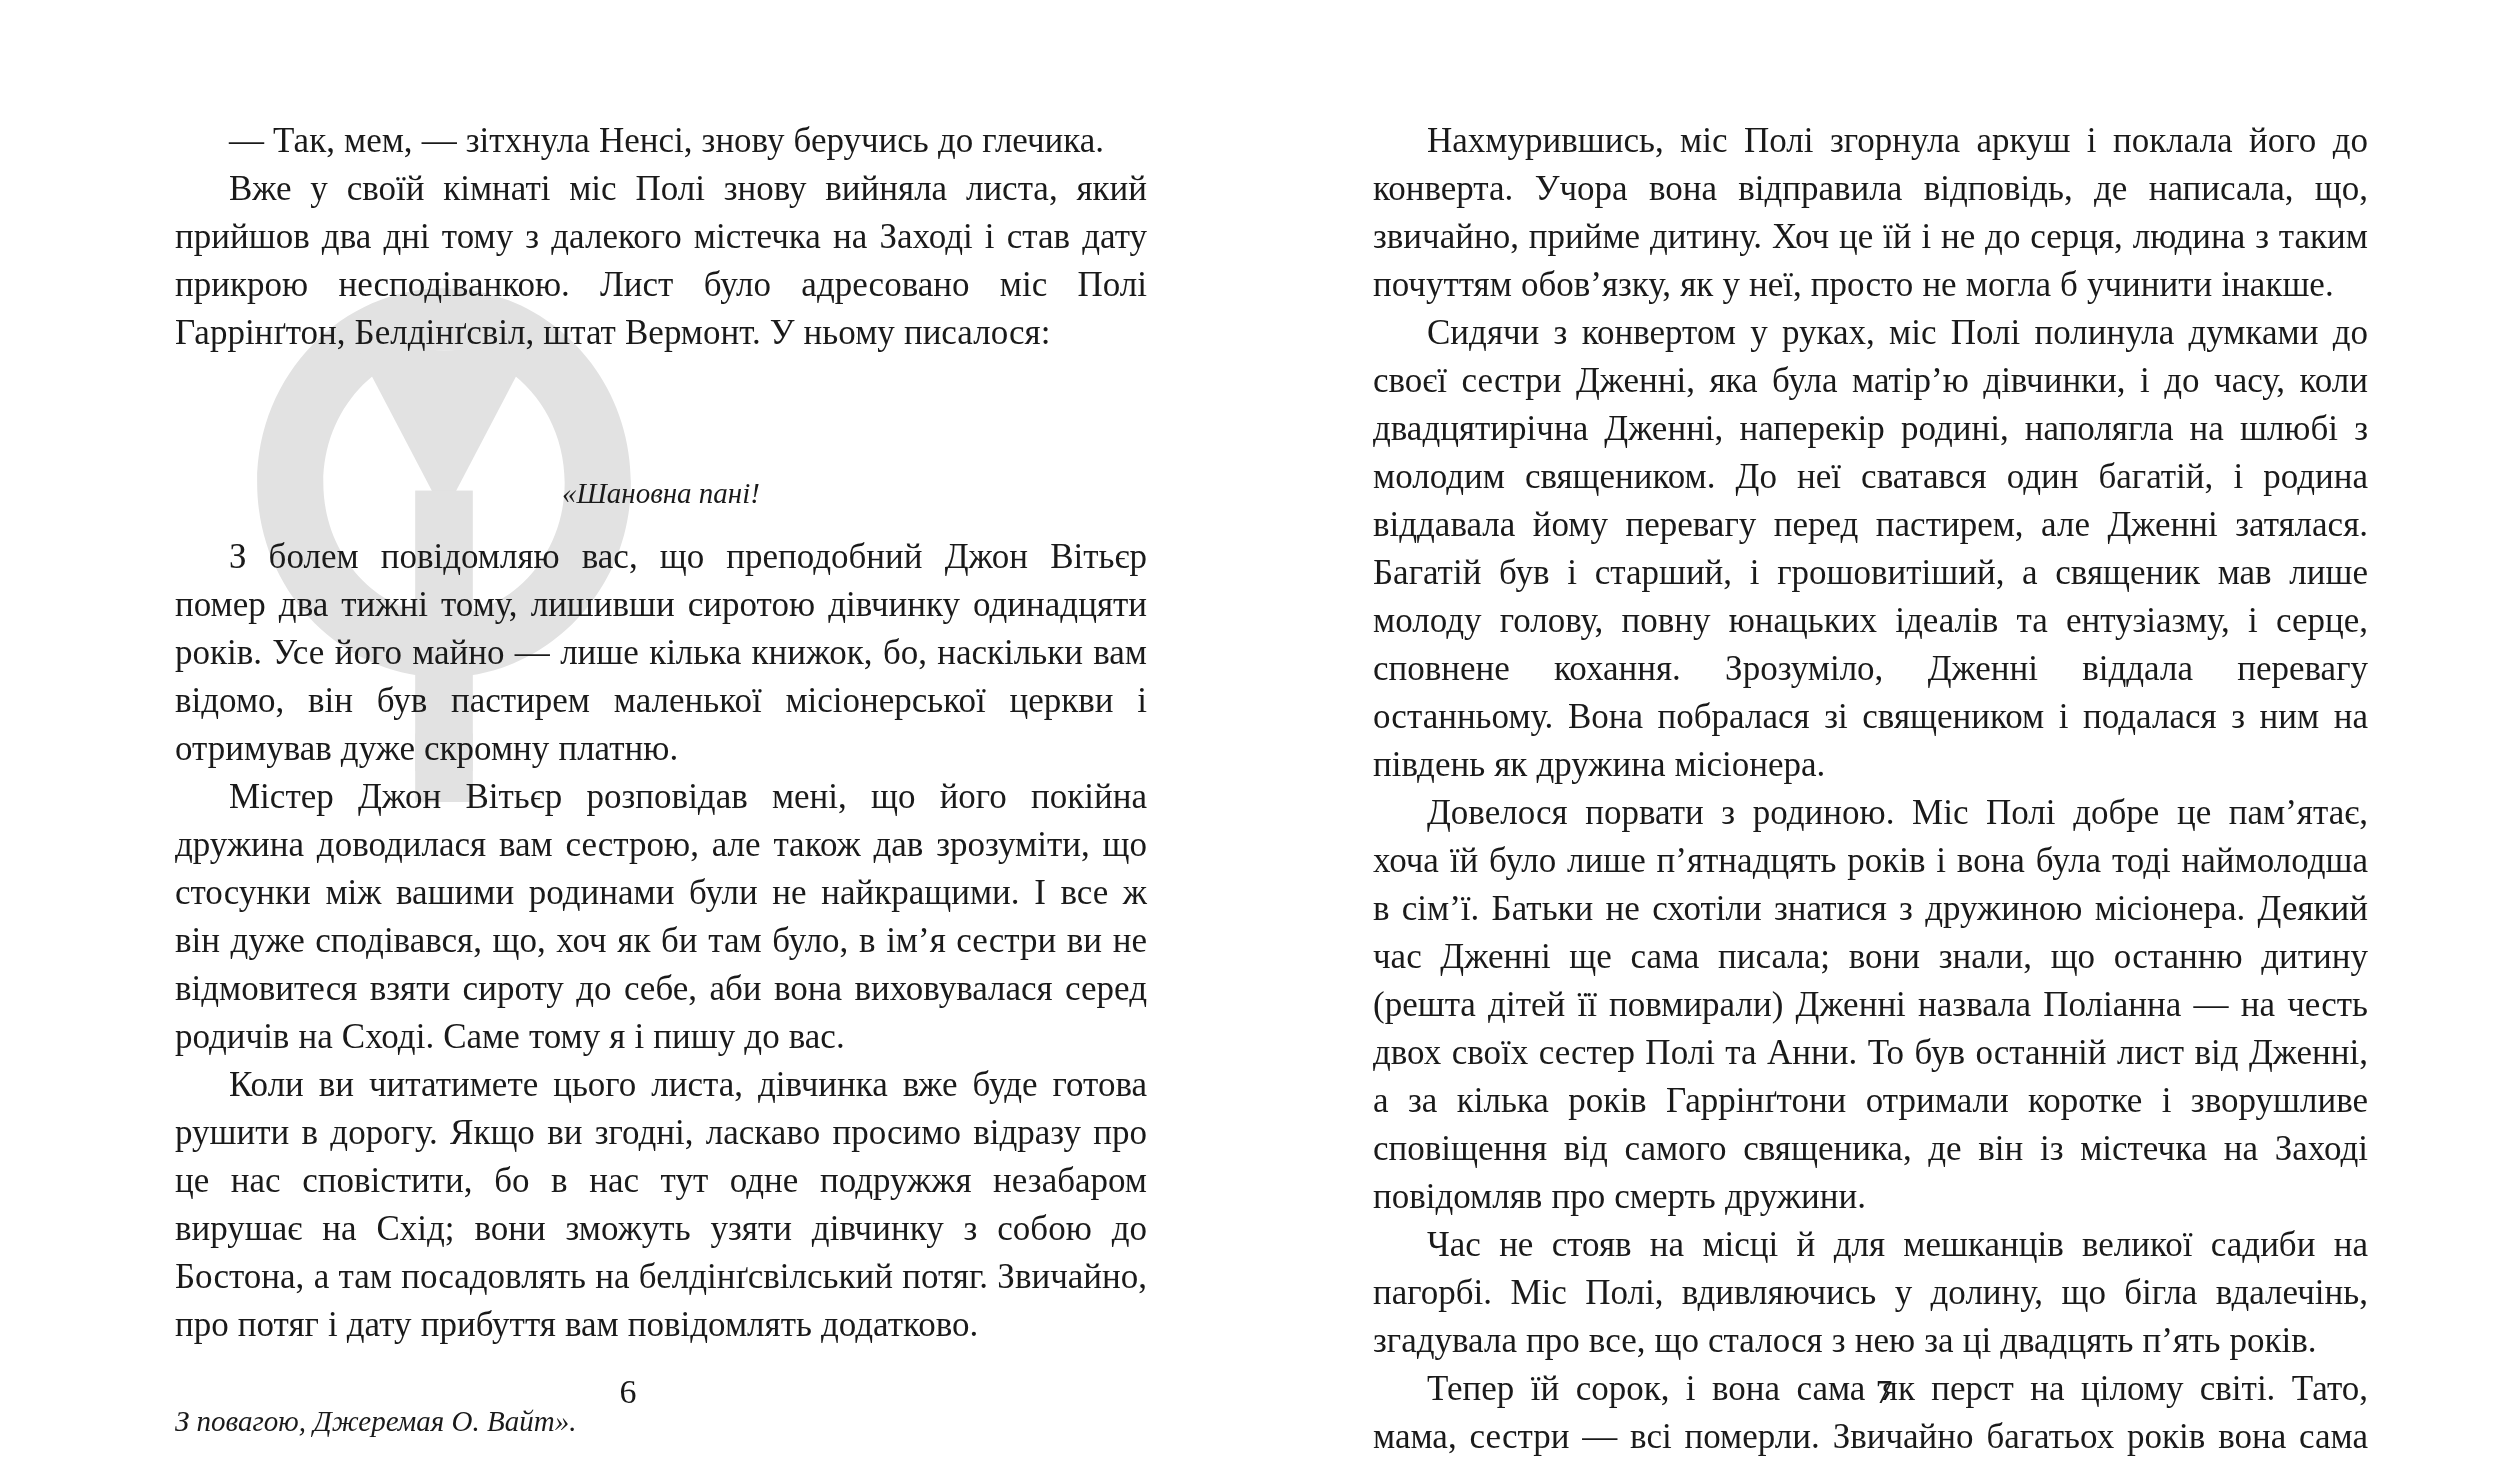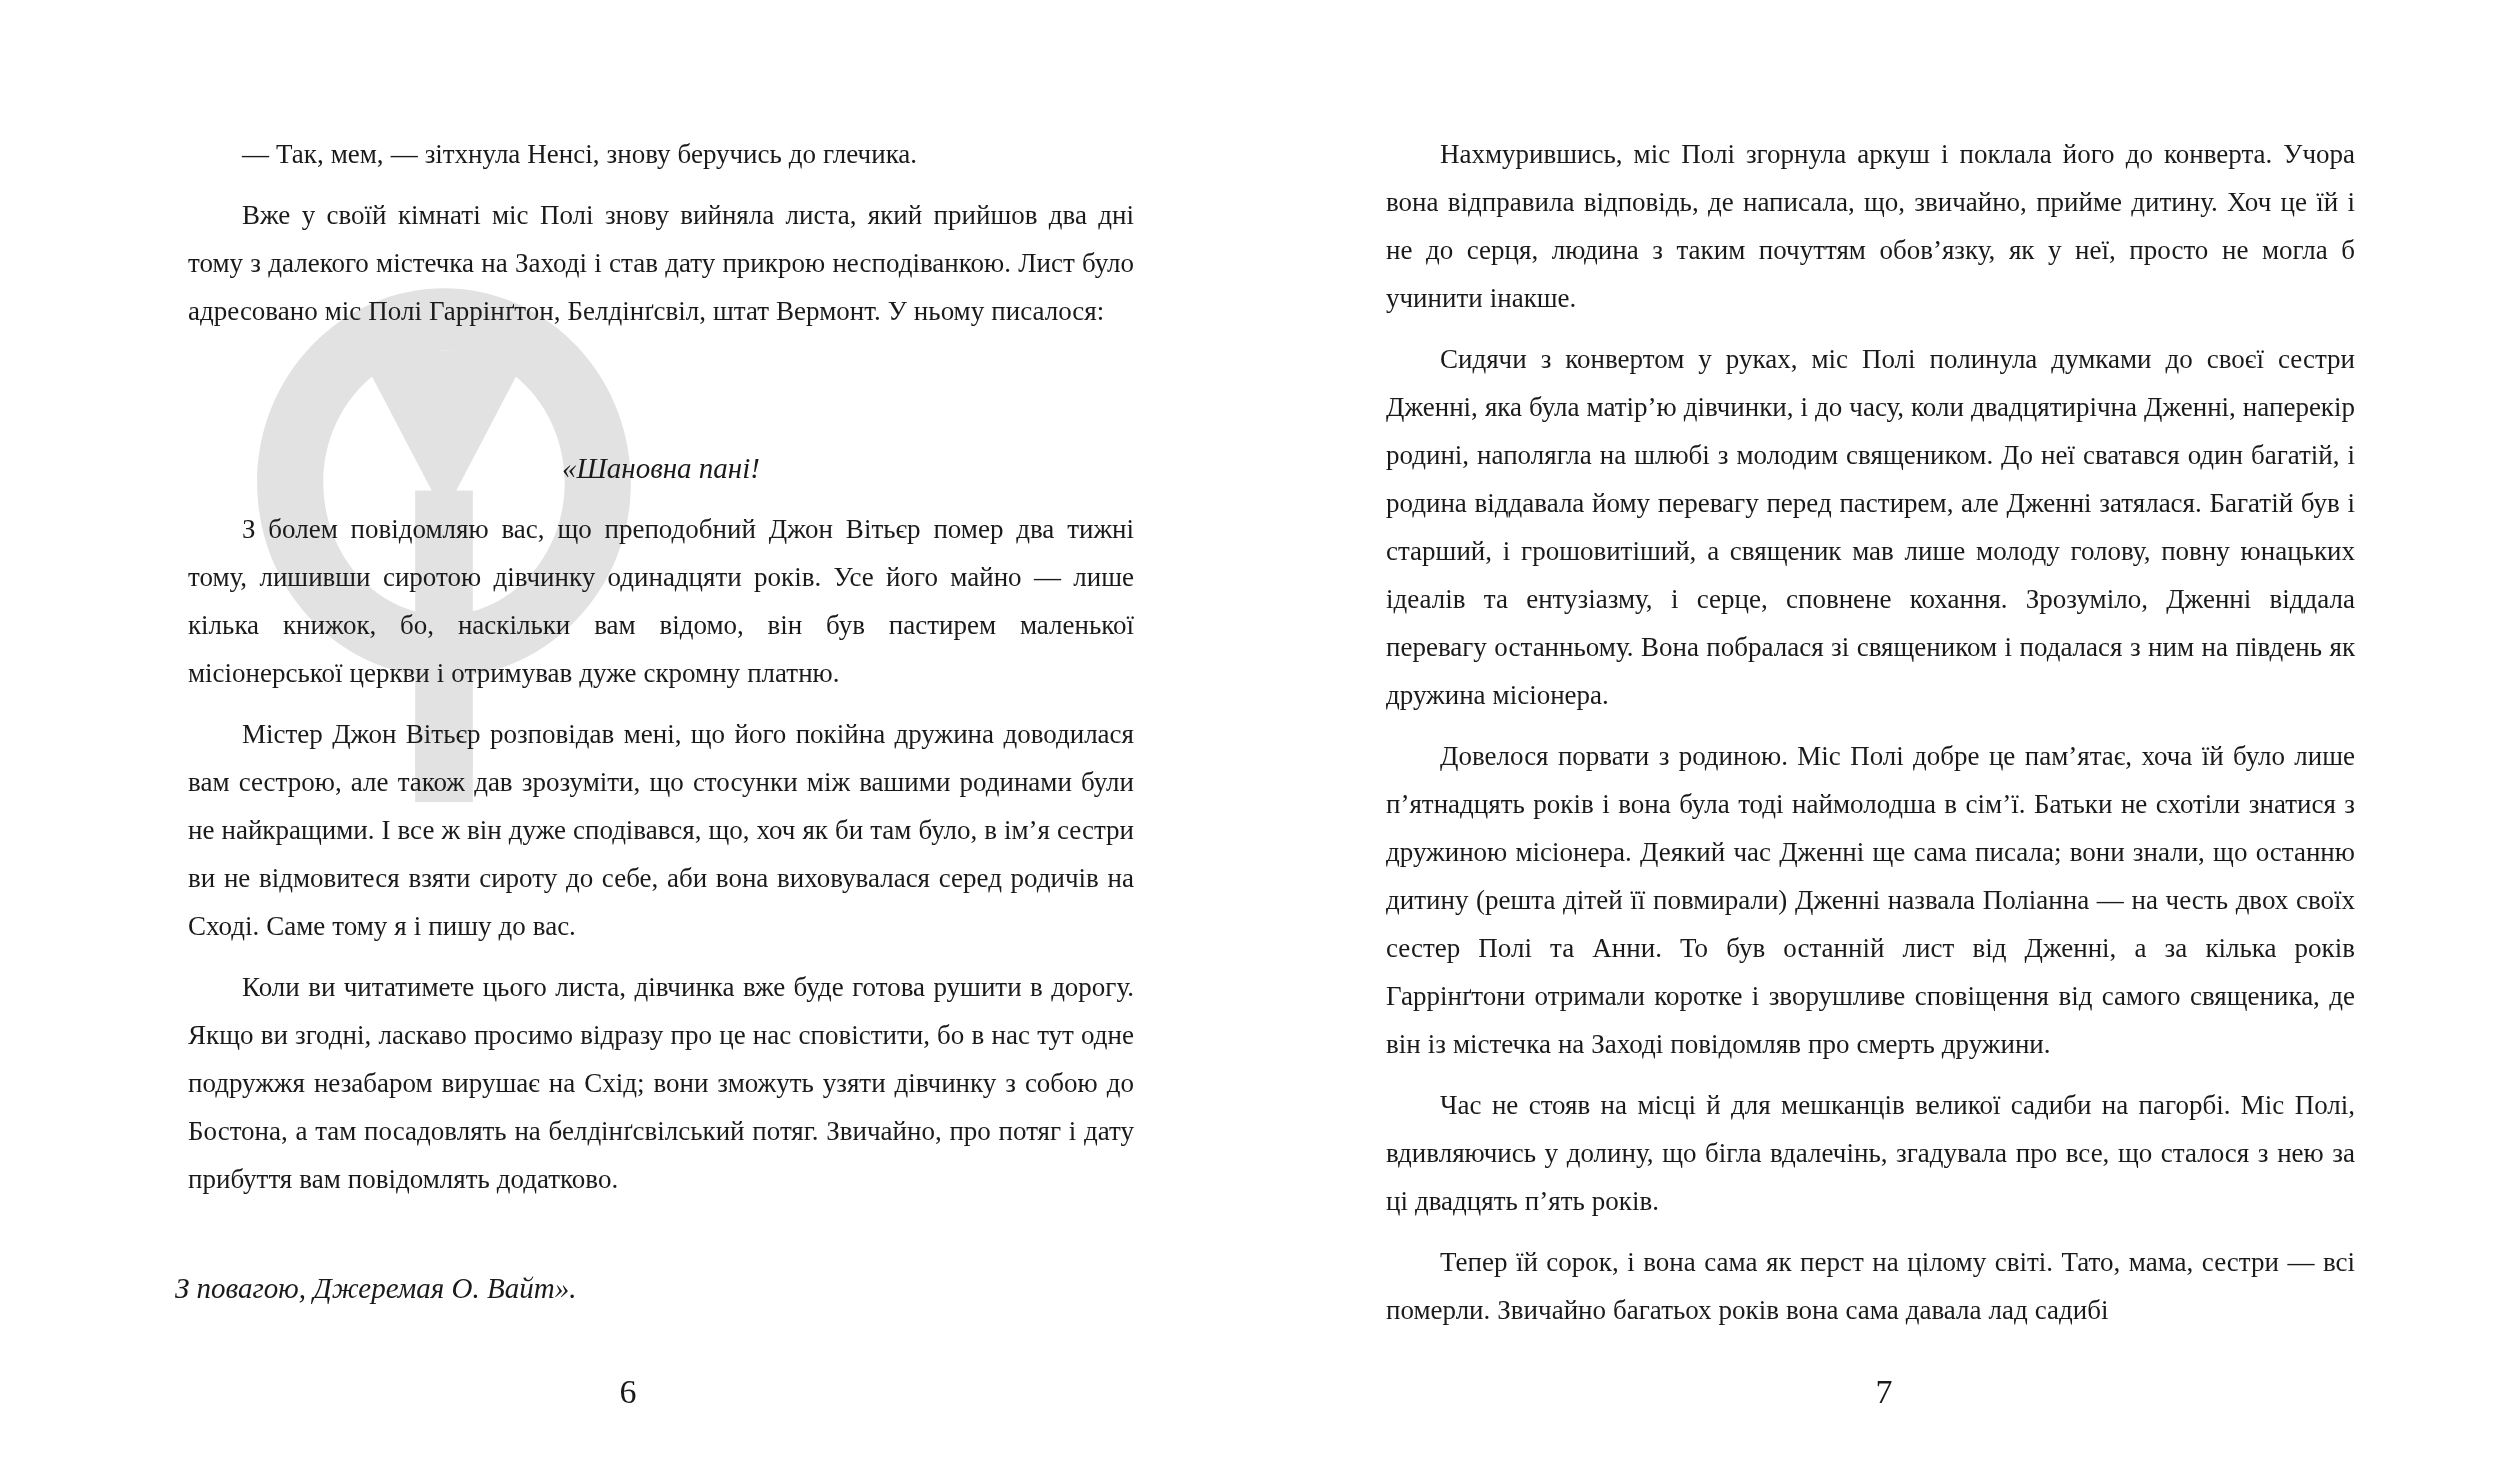--- a/index.html
+++ b/index.html
@@ -46,32 +46,32 @@
   .wm-left  { left: 226px;  top: 257px; }
 
   
   .column {
     position: relative;
     z-index: 2;
     width: 100%;
   }
 
   p.para {
-    margin: 13px;
+    margin: 0;
     text-align: justify;
     text-justify: inter-word;
-    font-size: 27px;
+    font-size: 35px;
     line-height: 48px;
     text-indent: 54px;
     hyphens: manual;
     word-spacing: 0.01em;
   }
 
   p.letter-open {
-    margin: 0;
+    margin: 16px;
     text-indent: 0;
     text-align: center;
     font-style: italic;
     font-size: 29px;
     line-height: 48px;
   }
 
   p.letter-sign {
     margin: 0;
     text-align: left;

